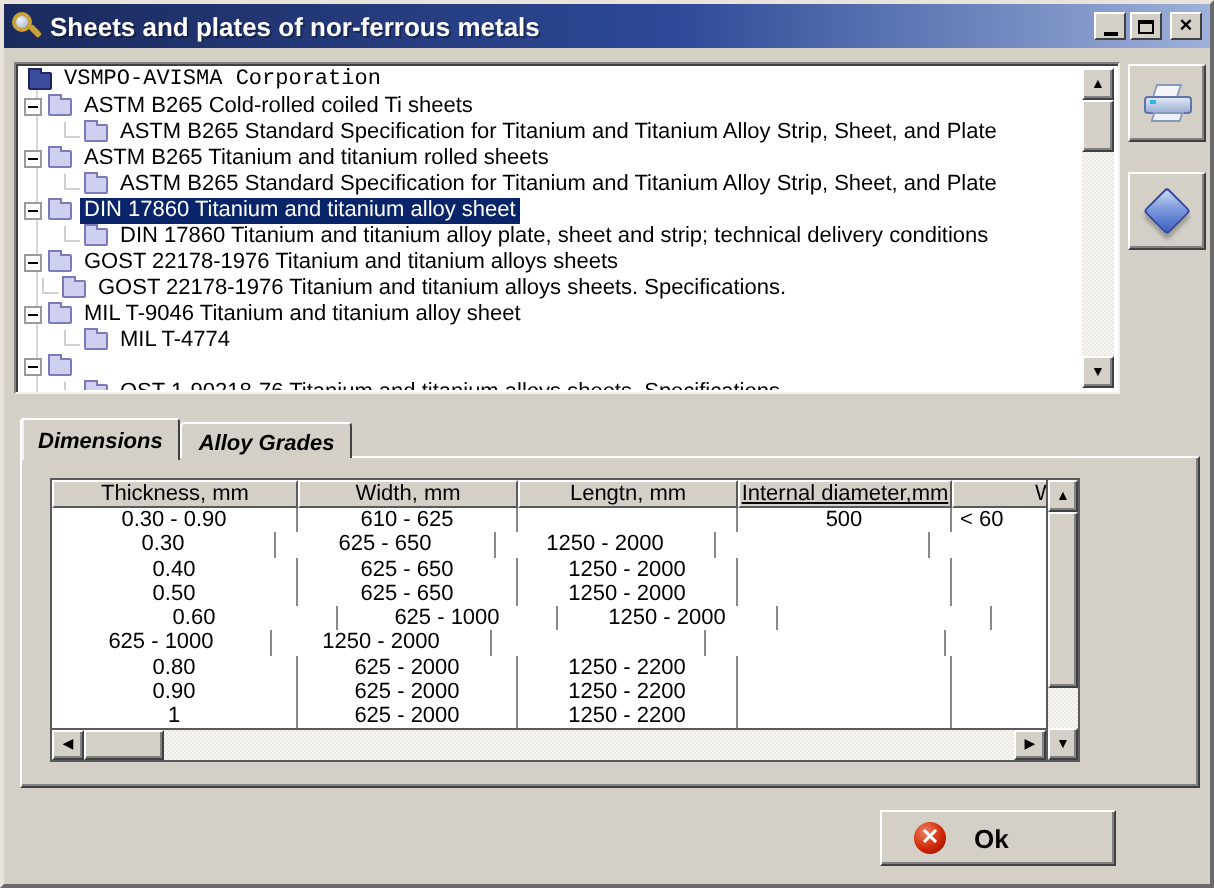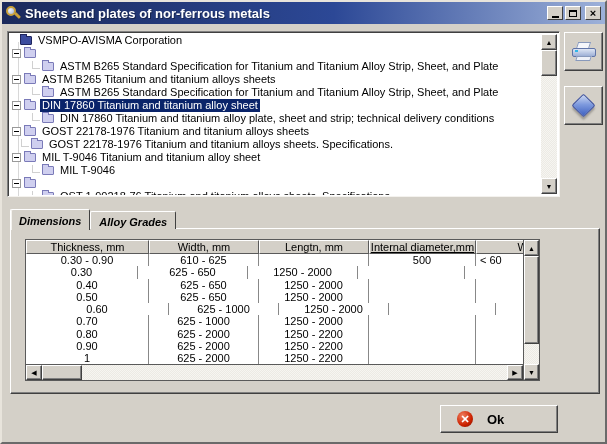--- a/index.html
+++ b/index.html
@@ -221,37 +221,38 @@
         </span>
       <span class="win-btn close">
           <span>×</span>
         </span>
     </span>
   </div>
 
   <div class="tree-panel">
     <div class="tree-guide"></div>
     <div class="tree-rows" id="tree-rows">
-        <div class="tree-row" style="padding-left: 10px;">
+        <div class="tree-row" style="padding-left: 4px; font-family: Liberation Mono, monospace;">
           <span class="folder dark"></span>
           <span class="tree-label">VSMPO-AVISMA Corporation</span>
         </div>
         <div class="tree-row">
           <span class="expand"></span>
           <span class="folder"></span>
+          <span class="tree-label">ASTM B265 Cold-rolled coiled Ti sheets</span>
         </div>
         <div class="tree-row" style="padding-left: 22px;">
           <span class="elbow"></span>
           <span class="folder"></span>
           <span class="tree-label">ASTM B265 Standard Specification for Titanium and Titanium Alloy Strip, Sheet, and Plate</span>
         </div>
         <div class="tree-row">
           <span class="expand"></span>
           <span class="folder"></span>
-          <span class="tree-label">ASTM B265 Titanium and titanium alloys sheets</span>
+          <span class="tree-label">ASTM B265 Titanium and titanium rolled sheets</span>
         </div>
         <div class="tree-row" style="padding-left: 22px;">
           <span class="elbow"></span>
           <span class="folder"></span>
           <span class="tree-label">ASTM B265 Standard Specification for Titanium and Titanium Alloy Strip, Sheet, and Plate</span>
         </div>
         <div class="tree-row selected">
           <span class="expand"></span>
           <span class="folder"></span>
           <span class="tree-label">DIN 17860 Titanium and titanium alloy sheet</span>
@@ -272,21 +273,21 @@
           <span class="tree-label">GOST 22178-1976 Titanium and titanium alloys sheets. Specifications.</span>
         </div>
         <div class="tree-row">
           <span class="expand"></span>
           <span class="folder"></span>
           <span class="tree-label">MIL T-9046 Titanium and titanium alloy sheet</span>
         </div>
         <div class="tree-row" style="padding-left: 22px;">
           <span class="elbow"></span>
           <span class="folder"></span>
-          <span class="tree-label">MIL T-9046</span>
+          <span class="tree-label">MIL T-4774</span>
         </div>
         <div class="tree-row">
           <span class="expand"></span>
           <span class="folder"></span>
         </div>
         <div class="tree-row" style="padding-left: 22px;">
           <span class="elbow"></span>
           <span class="folder"></span>
           <span class="tree-label">OST 1-90218-76 Titanium and titanium alloys sheets. Specifications.</span>
         </div>
@@ -354,21 +355,20 @@
             <div class="bcell" style="width: 120px; text-align: left; padding-left: 4px;"></div>
           </div>
           <div class="grow">
             <div class="bcell" style="width: 143px;">0.60</div>
             <div class="bcell" style="width: 110px;">625 - 1000</div>
             <div class="bcell" style="width: 110px;">1250 - 2000</div>
             <div class="bcell" style="width: 107px;"></div>
             <div class="bcell" style="width: 120px; text-align: left; padding-left: 4px;"></div>
           </div>
           <div class="grow">
-            <div class="bcell" style="width: 123px;">0.70</div>
             <div class="bcell" style="width: 110px;">625 - 1000</div>
             <div class="bcell" style="width: 110px;">1250 - 2000</div>
             <div class="bcell" style="width: 107px;"></div>
             <div class="bcell" style="width: 120px; text-align: left; padding-left: 4px;"></div>
           </div>
           <div class="grow">
             <div class="bcell" style="width: 123px;">0.80</div>
             <div class="bcell" style="width: 110px;">625 - 2000</div>
             <div class="bcell" style="width: 110px;">1250 - 2200</div>
             <div class="bcell" style="width: 107px;"></div>

